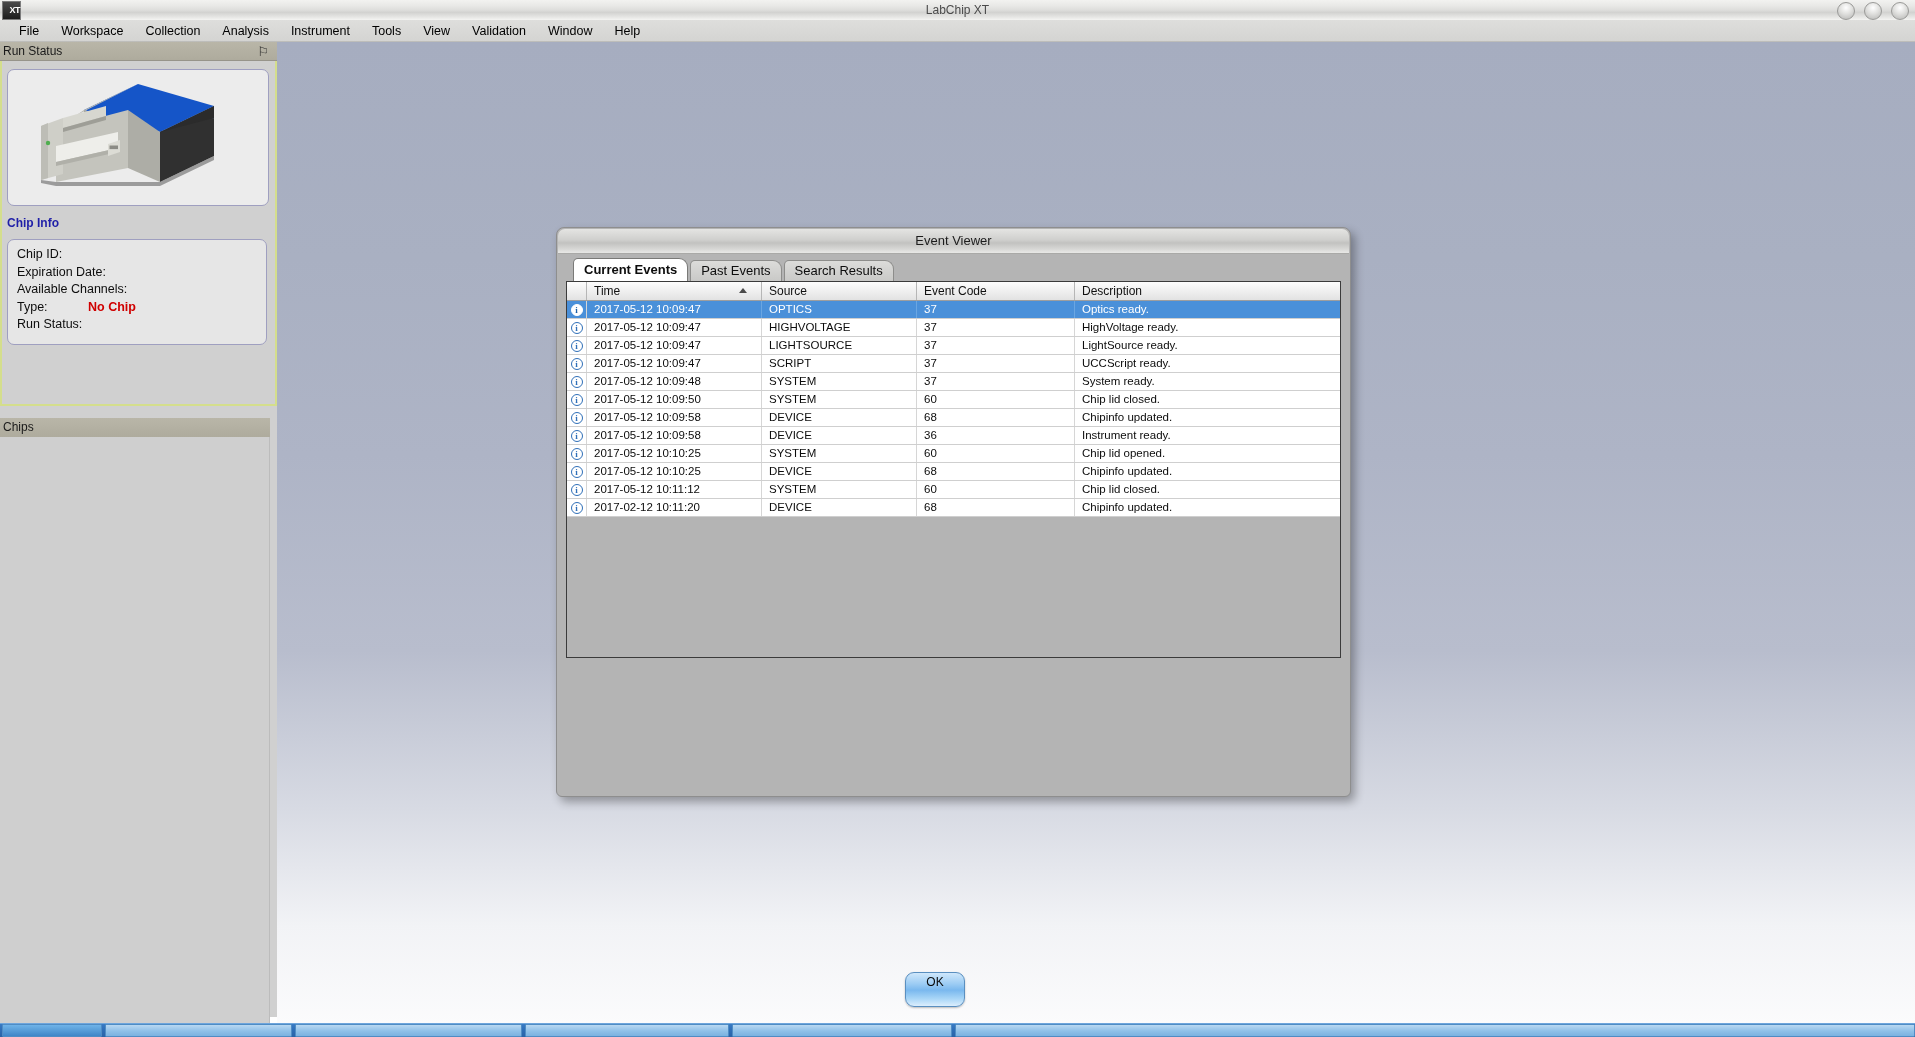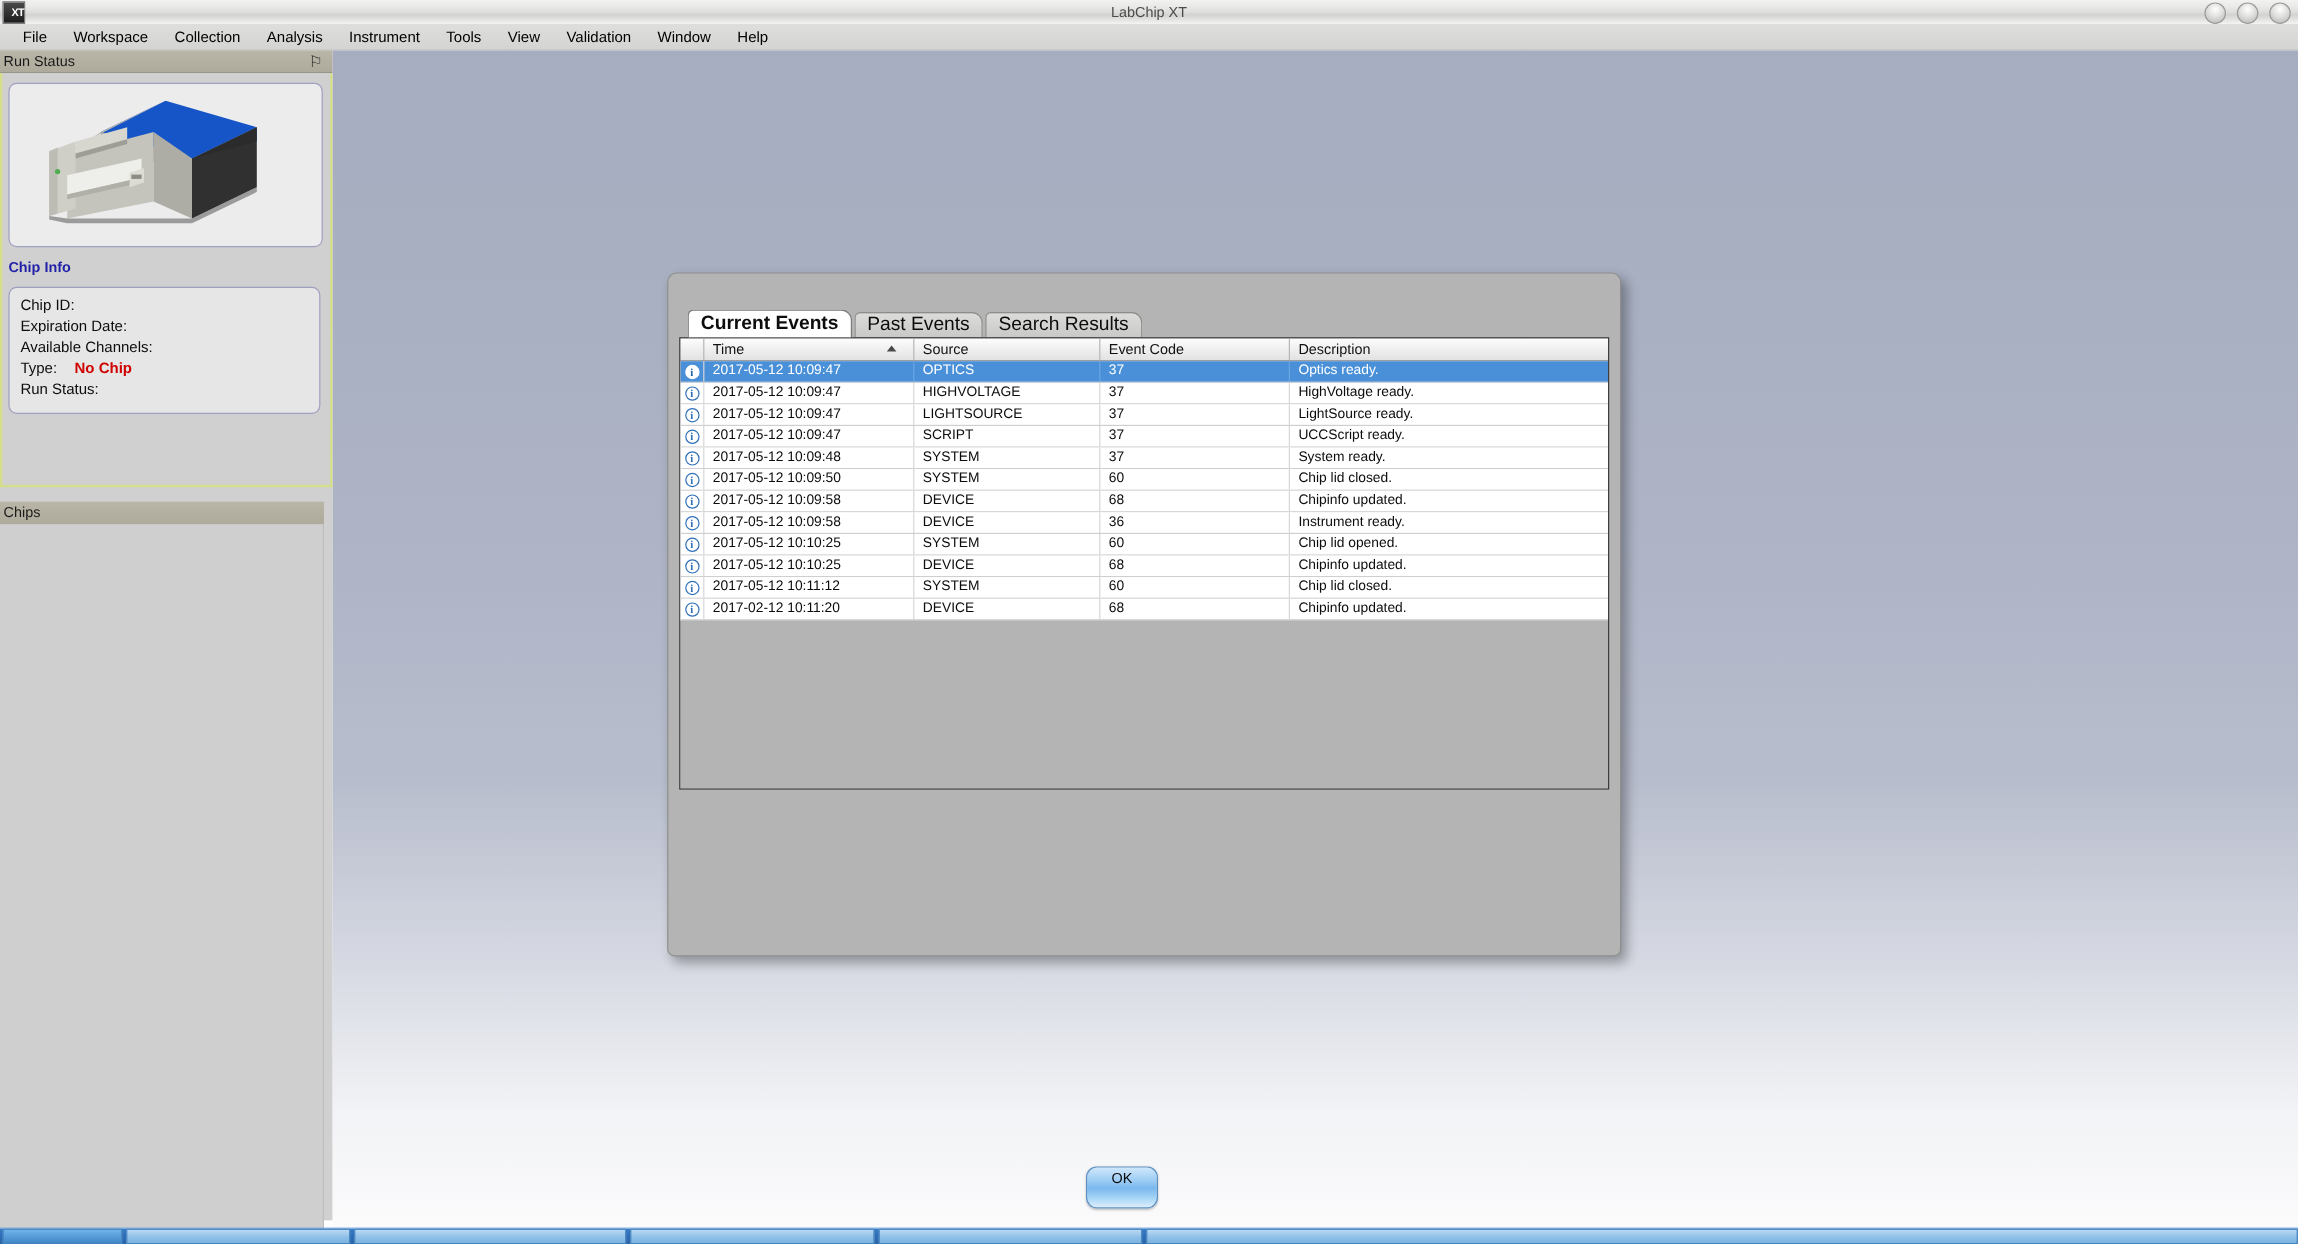--- a/index.html
+++ b/index.html
@@ -152,21 +152,21 @@
   }
   .ci-row {
     font-size: 12.5px;
     color: #0d0d0d;
     line-height: 17.5px;
     white-space: nowrap;
   }
   .ci-val-nochip {
     color: #d00000;
     font-weight: bold;
-    margin-left: 11px;
+    margin-left: 37px;
   }
 
   .chips-caption {
     position: absolute;
     left: 0; top: 376px;
     width: 270px;
     height: 19px;
     background: linear-gradient(to bottom, #b9b6a8 0%, #aeab9d 100%);
     font-size: 12px;
     color: #1a1a1a;
@@ -253,21 +253,21 @@
     height: 22px;
     display: flex;
     align-items: flex-end;
   }
   .tab {
     height: 21px;
     background: linear-gradient(to bottom, #dcdcda 0%, #c9c9c7 100%);
     border: 1px solid #8d8d8b;
     border-bottom: none;
     border-radius: 5px 9px 0 0;
-    font-size: 16px;
+    font-size: 13px;
     color: #0d0d0d;
     line-height: 20px;
     padding: 0 10px;
     margin-right: 2px;
     box-sizing: border-box;
     white-space: nowrap;
   }
   .tab.active {
     background: #ffffff;
     font-weight: bold;
@@ -485,20 +485,23 @@
 
     <div class="chips-caption">
       <span>Chips</span>
     </div>
     <div class="chips-body"></div>
 
   </div>
 
   <div class="dialog">
 
+    <div class="dlg-titlebar">
+      <div class="dlg-title">Event Viewer</div>
+    </div>
 
     <div class="tabstrip">
       <div class="tab active">Current Events</div>
       <div class="tab">Past Events</div>
       <div class="tab">Search Results</div>
     </div>
 
     <div class="listpane">
 
       <div class="lp-header">

